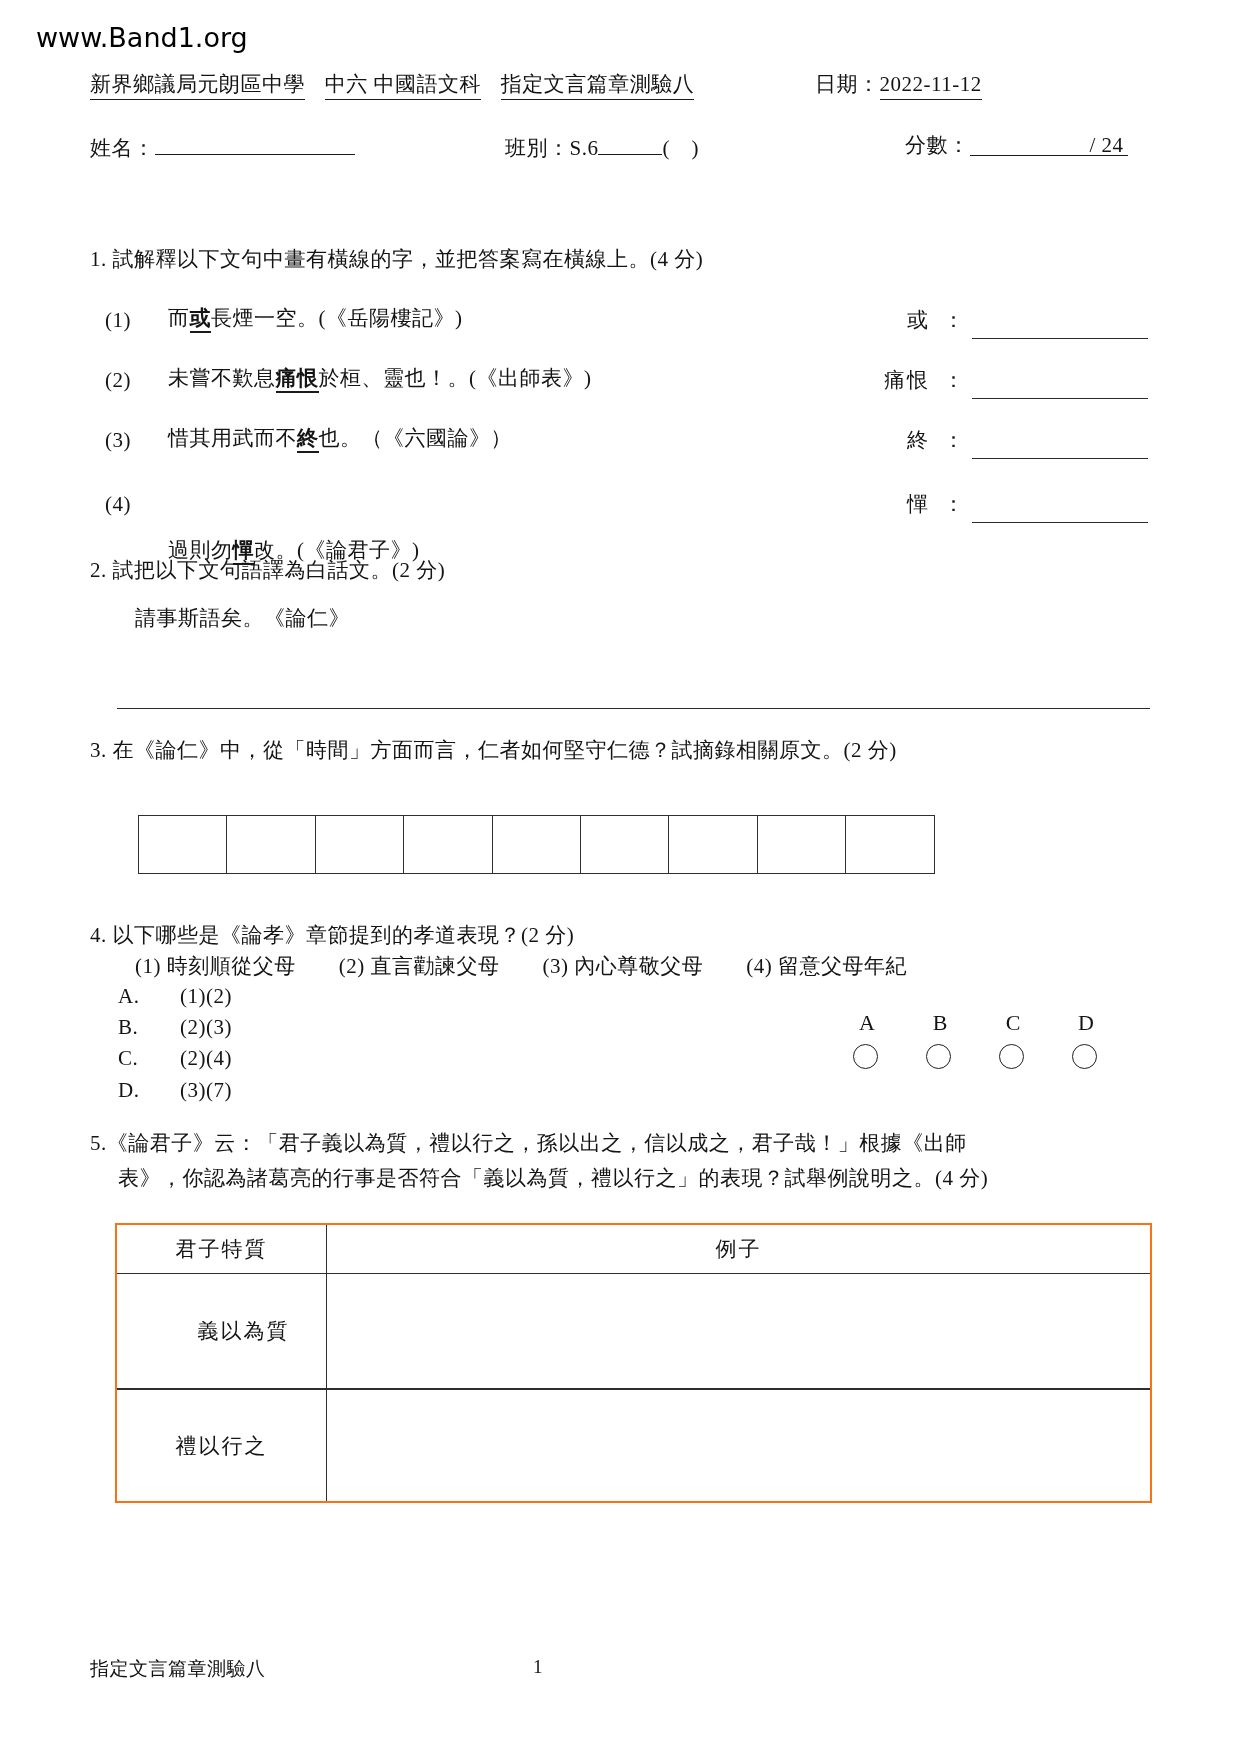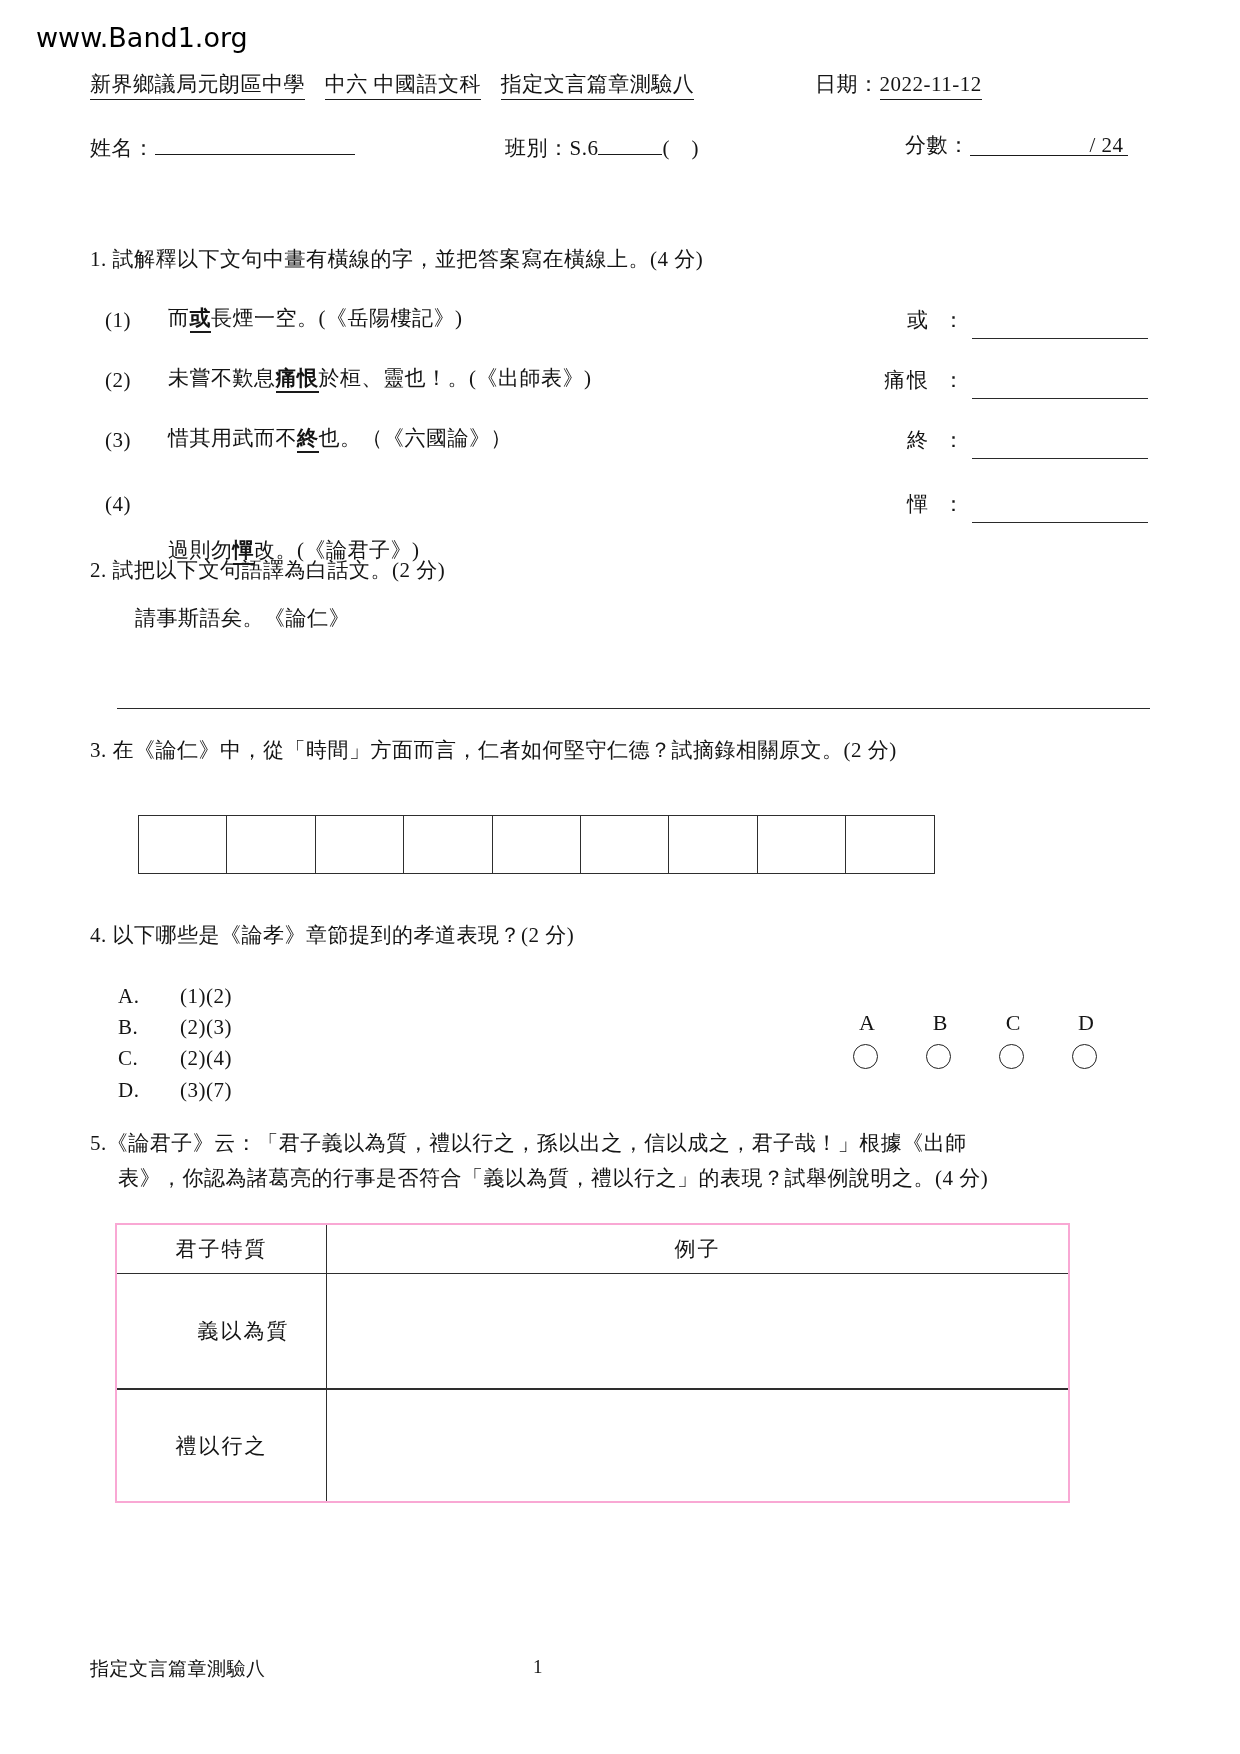--- a/index.html
+++ b/index.html
@@ -26,22 +26,22 @@
     box-sizing:content-box;background:#fff;
   }
   .q3-grid .cell:first-child{margin-left:0;}
   .choice-letter{display:inline-block;width:62px;}
   .abcd{font-size:22px;letter-spacing:0;}
   .bubble{
     position:absolute;width:23px;height:23px;border:1.6px solid #1f1f1f;
     border-radius:50%;background:#fff;
   }
   .q5table{
-    position:absolute;left:115px;top:1223px;width:955px;height:280px;
-    border:2px solid #f9a8d4;box-sizing:border-box;
+    position:absolute;left:115px;top:1223px;width:1037px;height:280px;
+    border:2px solid #f97316;box-sizing:border-box;
     display:grid;grid-template-columns:210px 1fr;grid-template-rows:49px 116px 1fr;
   }
   .q5table .cell{border-right:1.6px solid #2e2e2e;border-bottom:1.6px solid #2e2e2e;
     display:flex;align-items:center;justify-content:center;letter-spacing:2px;}
   .q5table .cell:nth-child(2n){border-right:none;}
   .q5table .thickb{border-bottom:2.6px solid #2e2e2e;padding-left:44px;}
   .q5table .lastrow{border-bottom:none;}
   .footer{font-size:19px;}
 </style>
 </head>
@@ -107,20 +107,21 @@
       <div class="cell"></div>
       <div class="cell"></div>
       <div class="cell"></div>
       <div class="cell"></div>
       <div class="cell"></div>
       <div class="cell"></div>
       <div class="cell"></div>
     </div>
 
   <div class="abs" style="left:90px;top:921px;">4. 以下哪些是《論孝》章節提到的孝道表現？(2 分)</div>
+  <div class="abs" style="left:135px;top:952px;">(1) 時刻順從父母　　(2) 直言勸諫父母　　(3) 內心尊敬父母　　(4) 留意父母年紀</div>
 
   <div class="abs" style="left:118px;top:984px;"><span class="choice-letter">A.</span><span>(1)(2)</span></div>
   <div class="abs" style="left:118px;top:1015px;"><span class="choice-letter">B.</span><span>(2)(3)</span></div>
   <div class="abs" style="left:118px;top:1046px;"><span class="choice-letter">C.</span><span>(2)(4)</span></div>
   <div class="abs" style="left:118px;top:1078px;"><span class="choice-letter">D.</span><span>(3)(7)</span></div>
 
   <div class="abs abcd" style="left:855px;top:1010px;width:24px;text-align:center;">A</div>
   <div class="abs abcd" style="left:928px;top:1010px;width:24px;text-align:center;">B</div>
   <div class="abs abcd" style="left:1001px;top:1010px;width:24px;text-align:center;">C</div>
   <div class="abs abcd" style="left:1074px;top:1010px;width:24px;text-align:center;">D</div>

